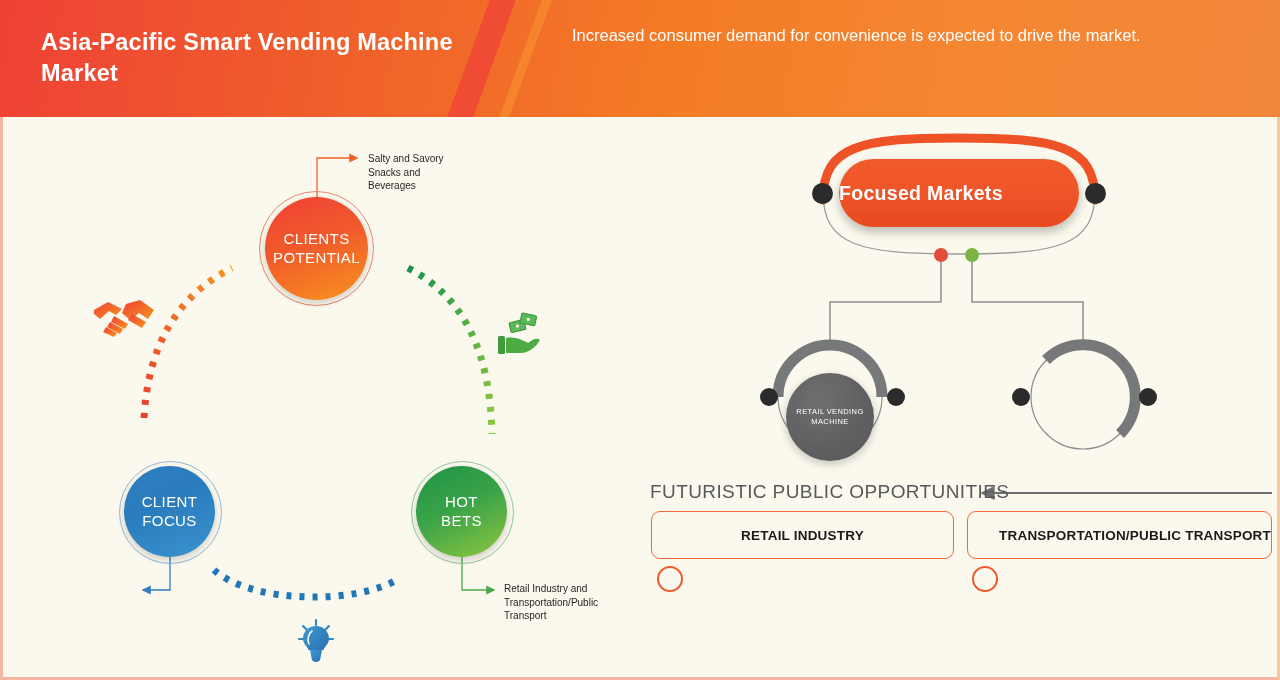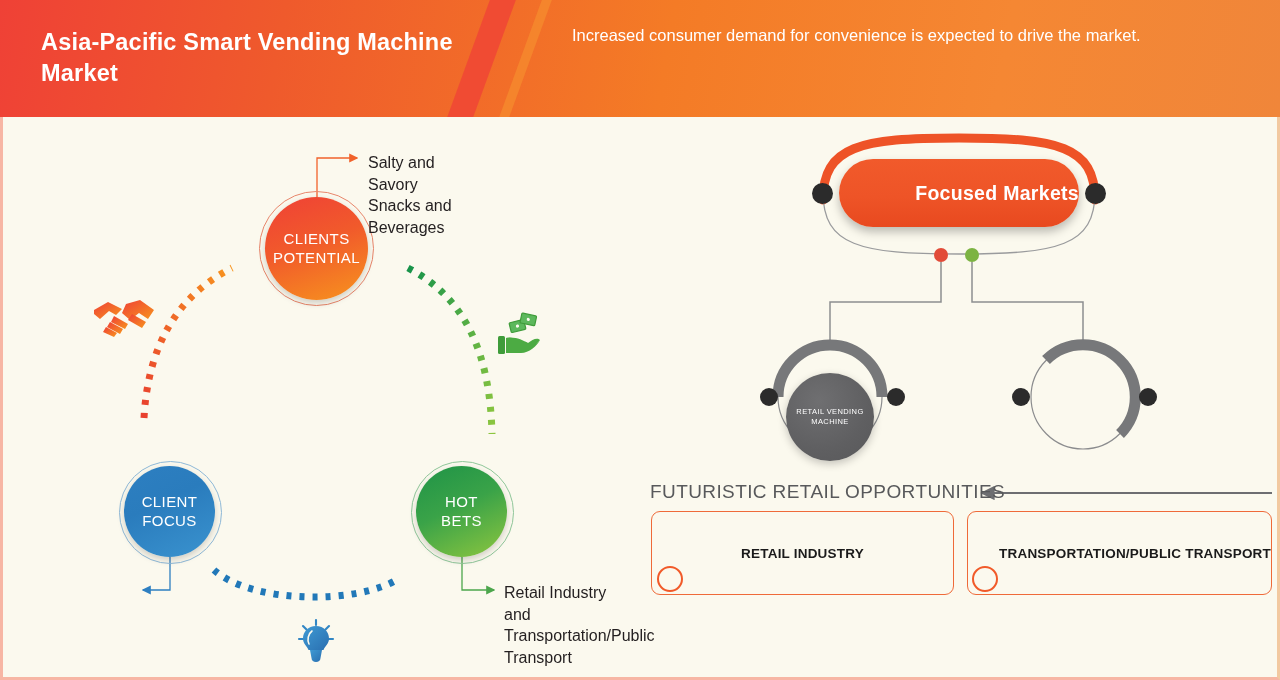--- a/index.html
+++ b/index.html
@@ -60,59 +60,59 @@
     background:linear-gradient(155deg,#2d7fc1 0%,#2a7cbd 40%,#3a93cf 100%);
     box-shadow:0 3px 7px rgba(0,0,0,.18);}
   #client-focus-ring{left:119px;top:461px;width:101px;height:101px;border-color:#8fb9d8;}
 
   #hot-bets{left:416px;top:466px;width:91px;height:91px;
     background:linear-gradient(155deg,#1f9347 0%,#3aa348 45%,#8dc63f 100%);
     box-shadow:0 3px 7px rgba(0,0,0,.18);}
   #hot-bets-ring{left:411px;top:461px;width:101px;height:101px;border-color:#90c79a;}
 
   
-  .callout{position:absolute;font-size:16px;line-height:1.35;color:#231f20;}
+  .callout{position:absolute;font-size:10px;line-height:1.35;color:#231f20;}
   #co-snacks{left:368px;top:152px;width:100px;}
   #co-retail{left:8px;top:584px;width:130px;text-align:right;}
   #co-hotbets{left:504px;top:582px;width:124px;}
 
   
   .icon{position:absolute;}
   #handshake-icon{left:92px;top:296px;width:64px;height:44px;}
   #money-icon{left:497px;top:310px;width:44px;height:46px;}
   #bulb-icon{left:297px;top:618px;width:38px;height:46px;}
 
   
   #focused-markets{
     position:absolute;left:839px;top:159px;width:240px;height:68px;
     border-radius:34px;
     background:linear-gradient(180deg,#f15a2b 0%,#ee5427 55%,#e8491f 100%);
     box-shadow:0 5px 10px rgba(0,0,0,.25);
-    display:flex;align-items:center;justify-content:flex-end;
+    display:flex;align-items:center;justify-content:flex-start;
     color:#fff;font-size:19.5px;font-weight:bold;letter-spacing:.3px;
   }
   
   .gcircle{
     position:absolute;border-radius:50%;
     background:radial-gradient(circle at 38% 32%,#6f6f71 0%,#5f5f61 60%,#58585a 100%);
     display:flex;align-items:center;justify-content:center;text-align:center;
     color:#ffffff;font-size:7.5px;line-height:1.4;letter-spacing:.4px;
     box-shadow:0 3px 8px rgba(0,0,0,.22);
     margin-top:20px;
   }
   #gc-retail{left:786px;top:353px;width:88px;height:88px;}
   #gc-atm{left:1039px;top:353px;width:88px;height:88px;}
 
   
   #futuristic-title{
     position:absolute;left:650px;top:481px;
     color:#58595b;font-size:19px;letter-spacing:.4px;font-weight:400;
   }
   .opbox{
-    position:absolute;height:84px;border:1.6px solid #ef6a39;border-radius:9px;
+    position:absolute;height:48px;border:1.6px solid #ef6a39;border-radius:9px;
     background:transparent;display:flex;align-items:center;justify-content:center;
     color:#1a1a1a;font-size:13.5px;font-weight:bold;letter-spacing:.2px;
     box-sizing:border-box;
   }
   #opbox-retail{left:651px;top:511px;width:303px;}
   #opbox-transport{left:967px;top:511px;width:305px;justify-content:flex-end;}
   .opdot{
     position:absolute;width:22px;height:22px;border-radius:50%;
     border:2.2px solid #f15a29;background:#fbf9ee;
   }
@@ -285,21 +285,21 @@
       <span>RETAIL VENDING</span><br>
       <span>MACHINE</span>
     </span>
   </div>
   <div class="kdot" style="left:760px;top:388px;width:18px;height:18px;background:#2b2b2b;"></div>
   <div class="kdot" style="left:887px;top:388px;width:18px;height:18px;background:#2b2b2b;"></div>
 
   <div class="kdot" style="left:1012px;top:388px;width:18px;height:18px;background:#2b2b2b;"></div>
   <div class="kdot" style="left:1139px;top:388px;width:18px;height:18px;background:#2b2b2b;"></div>
 
-  <div id="futuristic-title">FUTURISTIC RETAIL OPPORTUNITIES</div>
+  <div id="futuristic-title">FUTURISTIC PUBLIC OPPORTUNITIES</div>
   <div class="opbox" id="opbox-retail">
     <span>RETAIL INDUSTRY</span>
   </div>
   <div class="opdot" id="opdot-retail"></div>
   <div class="opbox" id="opbox-transport">
     <span>TRANSPORTATION/PUBLIC TRANSPORT</span>
   </div>
   <div class="opdot" id="opdot-transport"></div>
 
 </div>

